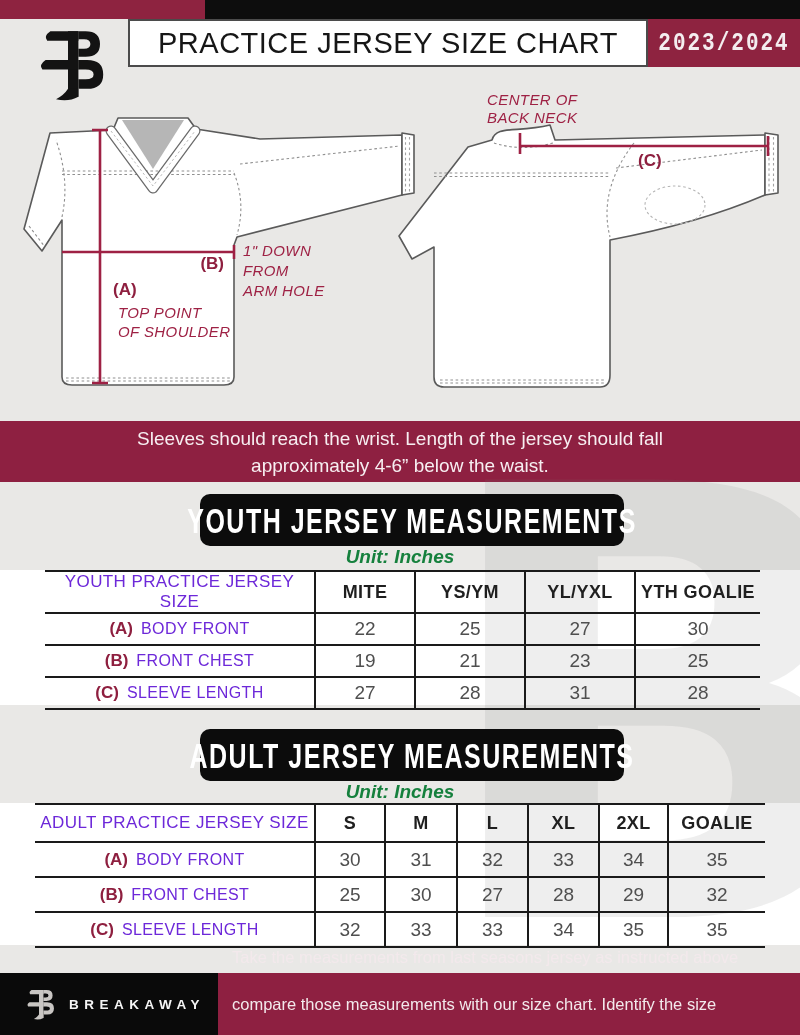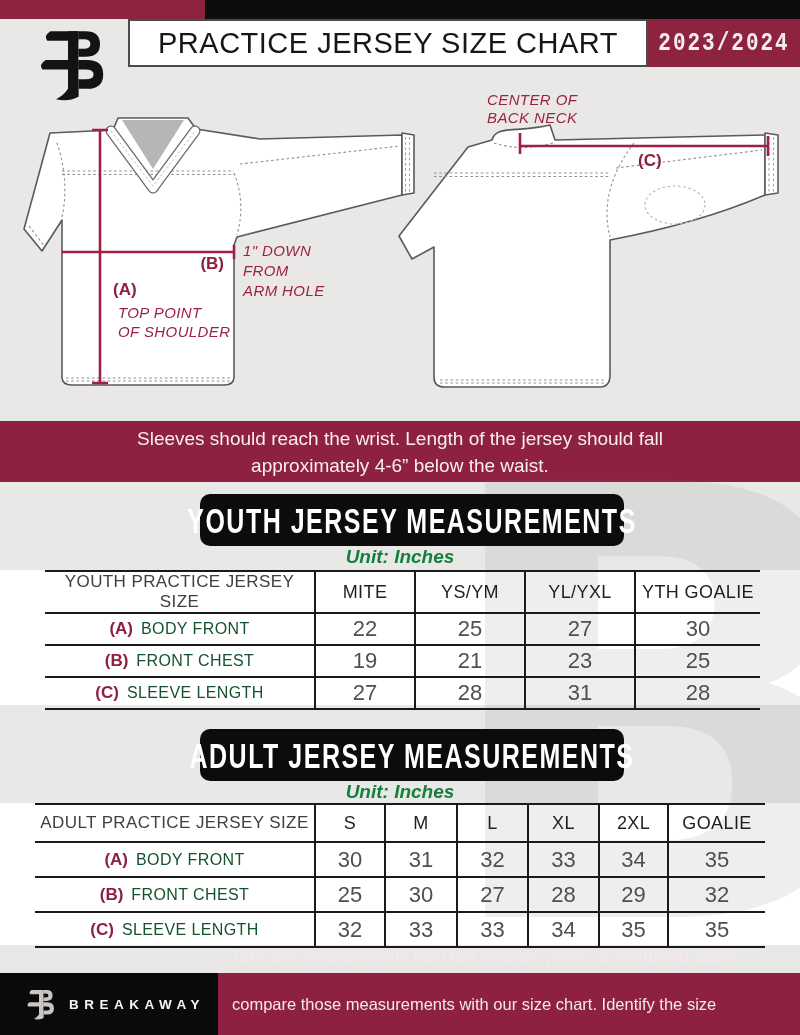--- a/index.html
+++ b/index.html
@@ -67,26 +67,26 @@
   table.size-table{position:absolute;border-collapse:collapse;table-layout:fixed;z-index:2;}
   .youth-table{left:45px;top:570px;width:715px;}
   .adult-table{left:35px;top:803px;width:730px;}
   table.size-table td{
     border-top:2px solid #1A1A1A;border-bottom:2px solid #1A1A1A;
     text-align:center;vertical-align:middle;padding:0;
   }
   table.size-table td.cell{border-left:2px solid #1A1A1A;}
   .youth-table tr{height:32px;} .youth-table tr.head{height:39px;}
   .adult-table tr{height:35px;} .adult-table tr.head{height:38px;}
-  td.table-label{font-size:17px;color:#404040;letter-spacing:.4px;}
-  td.size-head{font-weight:normal;font-size:18px;color:#1F1F1F;letter-spacing:.4px;}
+  td.table-label{font-size:17px;color:#6d28d9;letter-spacing:.4px;}
+  td.size-head{font-weight:bold;font-size:18px;color:#1F1F1F;letter-spacing:.4px;}
   td.row-label{text-align:left;padding-left:52px;}
   td.row-label .key{font-weight:bold;color:#8E1F3F;font-size:17px;margin-right:8px;}
-  td.row-label .nm{color:#14532d;font-size:16px;letter-spacing:.4px;}
-  td.val{font-size:22px;color:#4F4F4F;}
+  td.row-label .nm{color:#6d28d9;font-size:16px;letter-spacing:.4px;}
+  td.val{font-size:19px;color:#4F4F4F;}
   
   .footer-black{
     position:absolute;left:0;top:973px;width:218px;height:62px;background:#0A0A0A;
     display:flex;align-items:center;padding-left:22px;box-sizing:border-box;gap:13px;z-index:3;
   }
   .footer-black .logo-foot{color:#C9C6C3;flex:none;}
   .footer-black .brand{color:#F4F4F4;font-weight:bold;font-size:13.5px;letter-spacing:5.5px;white-space:nowrap;}
   .footer-maroon{
     position:absolute;left:218px;top:973px;width:582px;height:62px;background:#8E2041;
     color:#F3E9EC;font-size:16.5px;line-height:20.5px;padding:1px 6px 0 14px;box-sizing:border-box;z-index:3;

